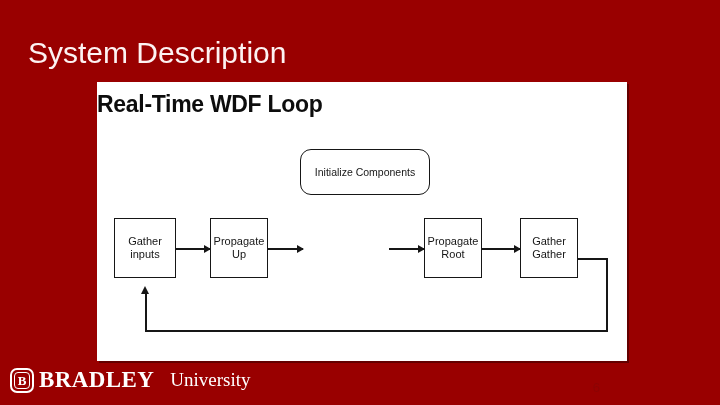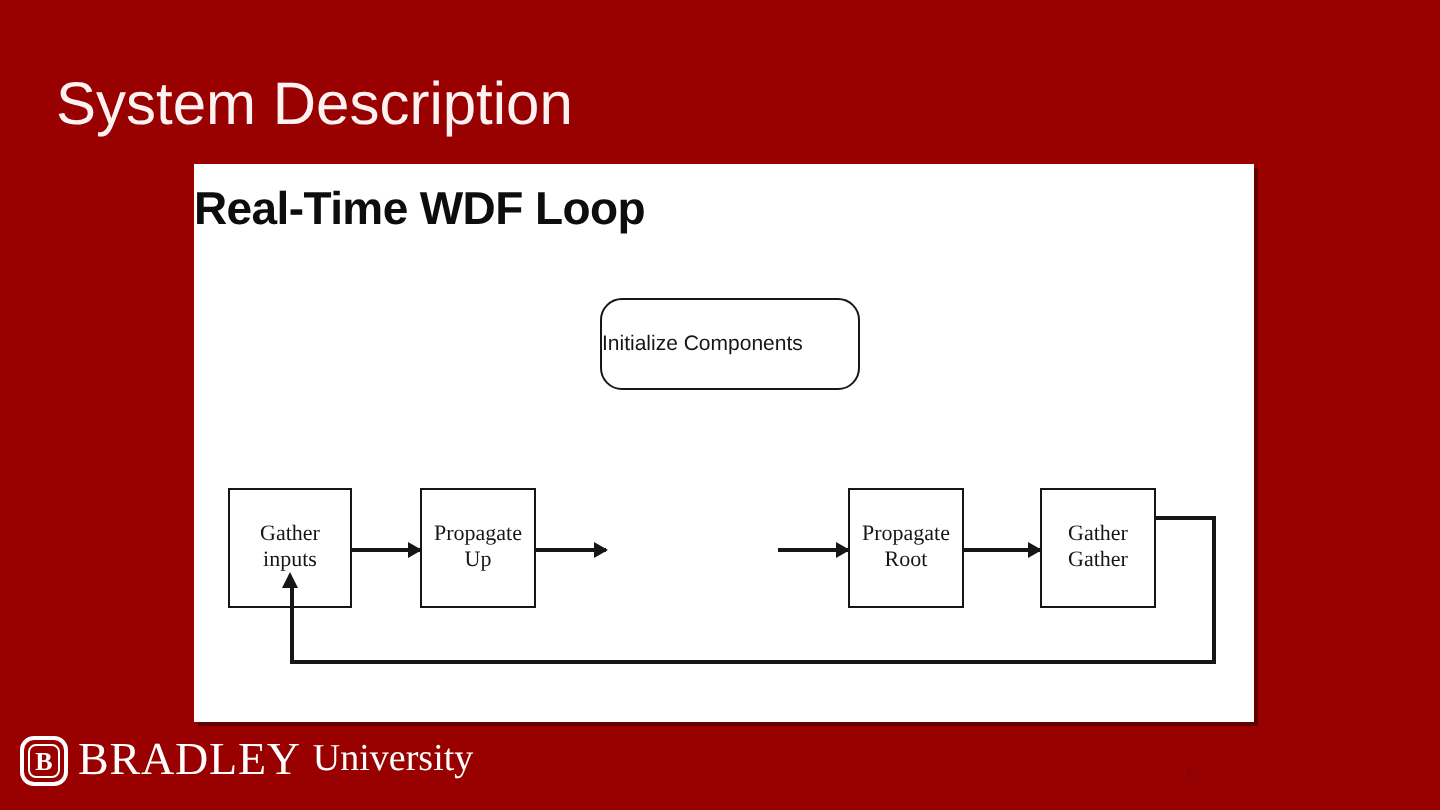--- a/index.html
+++ b/index.html
@@ -58,20 +58,21 @@
     position: absolute;
     left: 203px;
     top: 67px;
     width: 130px;
     height: 46px;
     border: 1.6px solid #161616;
     border-radius: 11px;
     box-sizing: border-box;
     display: flex;
     align-items: center;
+    justify-content: center;
     background: #ffffff;
   }
   #init-box .boxlabel {
     font-size: 10.5px;
     color: #161616;
     text-align: center;
     line-height: 12px;
   }
   
   .pbox {
@@ -86,24 +87,23 @@
     text-align: center;
   }
   .pbox .boxlabel {
     font-size: 11px;
     line-height: 13px;
     color: #161616;
   }
   #flow-row {
     position: absolute;
     left: 0;
-    top: 162px;
+    top: 136px;
     width: 530px;
     height: 60px;
-    font-family: Liberation Serif, serif;
   }
   #pbox-0 { left: 17px;  width: 62px;  height: 60px; }
   #pbox-1 { left: 113px; width: 58px;  height: 60px; }
   #pbox-2 { left: 206px; width: 86px;  height: 60px; }
   #pbox-3 { left: 327px; width: 58px;  height: 60px; }
   #pbox-4 { left: 423px; width: 58px;  height: 60px; }
 
   
   .conn {
     position: absolute;
@@ -173,31 +173,31 @@
     font-family: "Liberation Serif", serif;
     font-weight: bold;
     font-size: 13px;
     color: #ffffff;
     line-height: 13px;
     position: relative;
     z-index: 2;
   }
   #logo-bradley {
     font-family: "Liberation Serif", serif;
-    font-weight: normal;
+    font-weight: bold;
     font-size: 23px;
     letter-spacing: 0.4px;
     color: #ffffff;
   }
   #logo-university {
     font-family: "Liberation Serif", serif;
     font-weight: normal;
     font-size: 19px;
     color: #ffffff;
-    margin-left: 6px;
+    margin-left: 16px;
   }
   
   #page-number {
     position: absolute;
     right: 12px;
     bottom: 10px;
     font-size: 13px;
     color: #8c0303;
     font-family: "Liberation Sans", sans-serif;
   }

